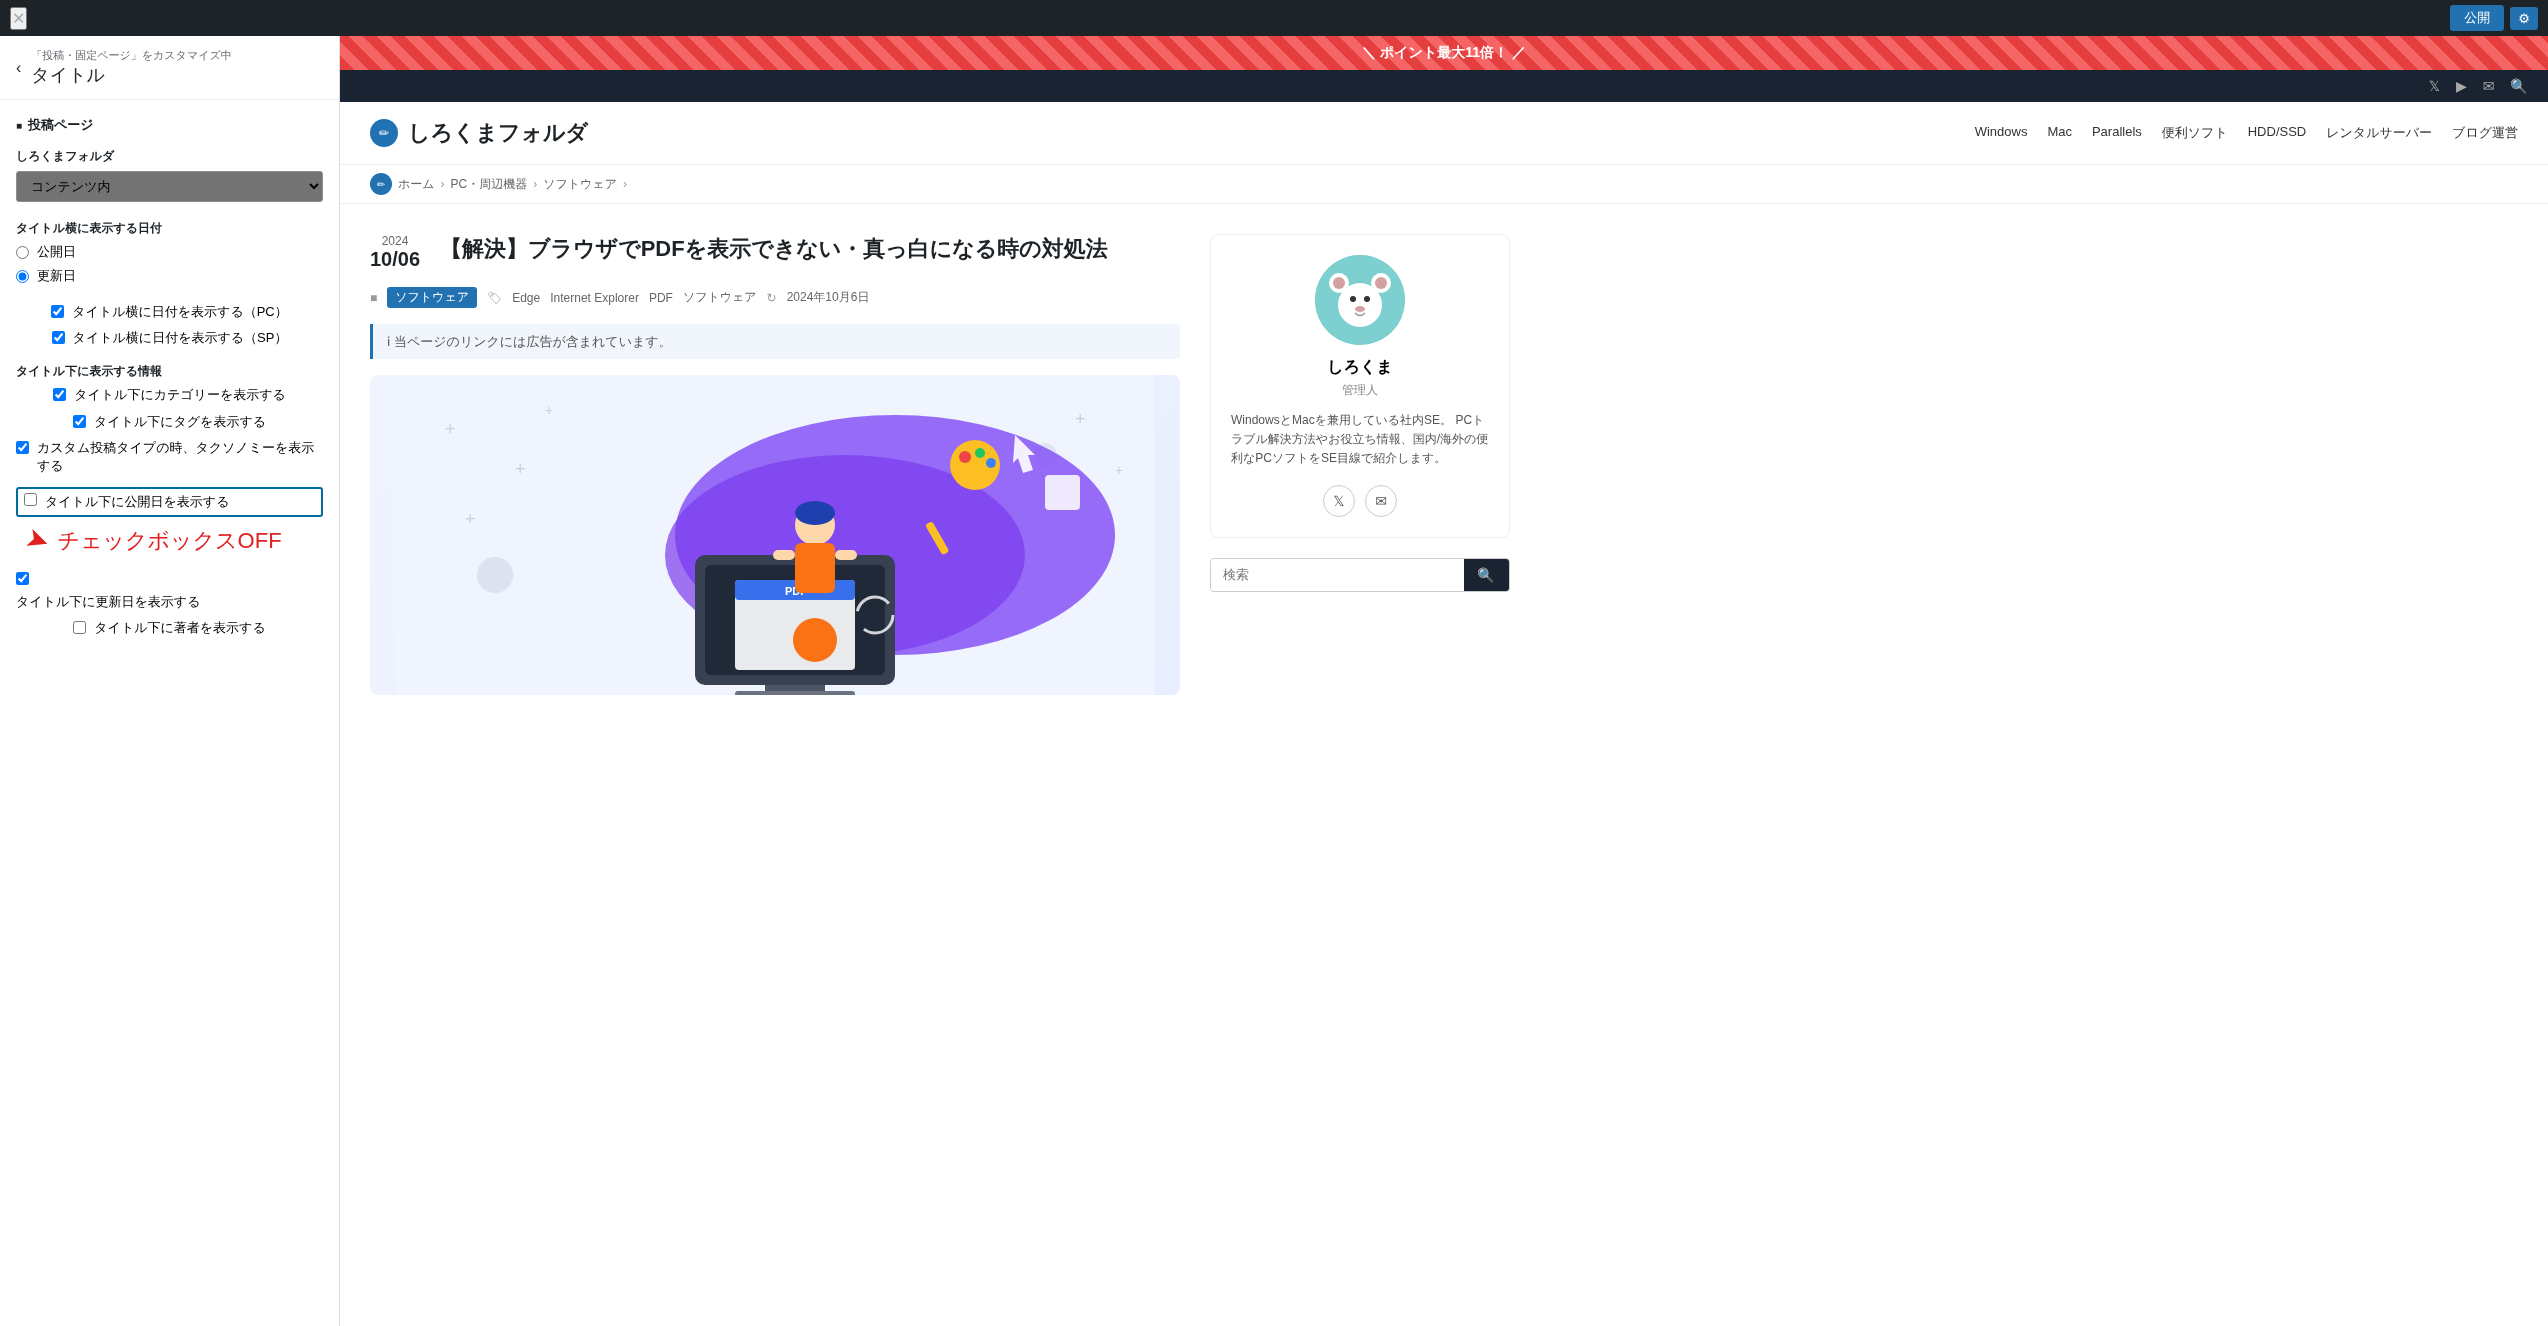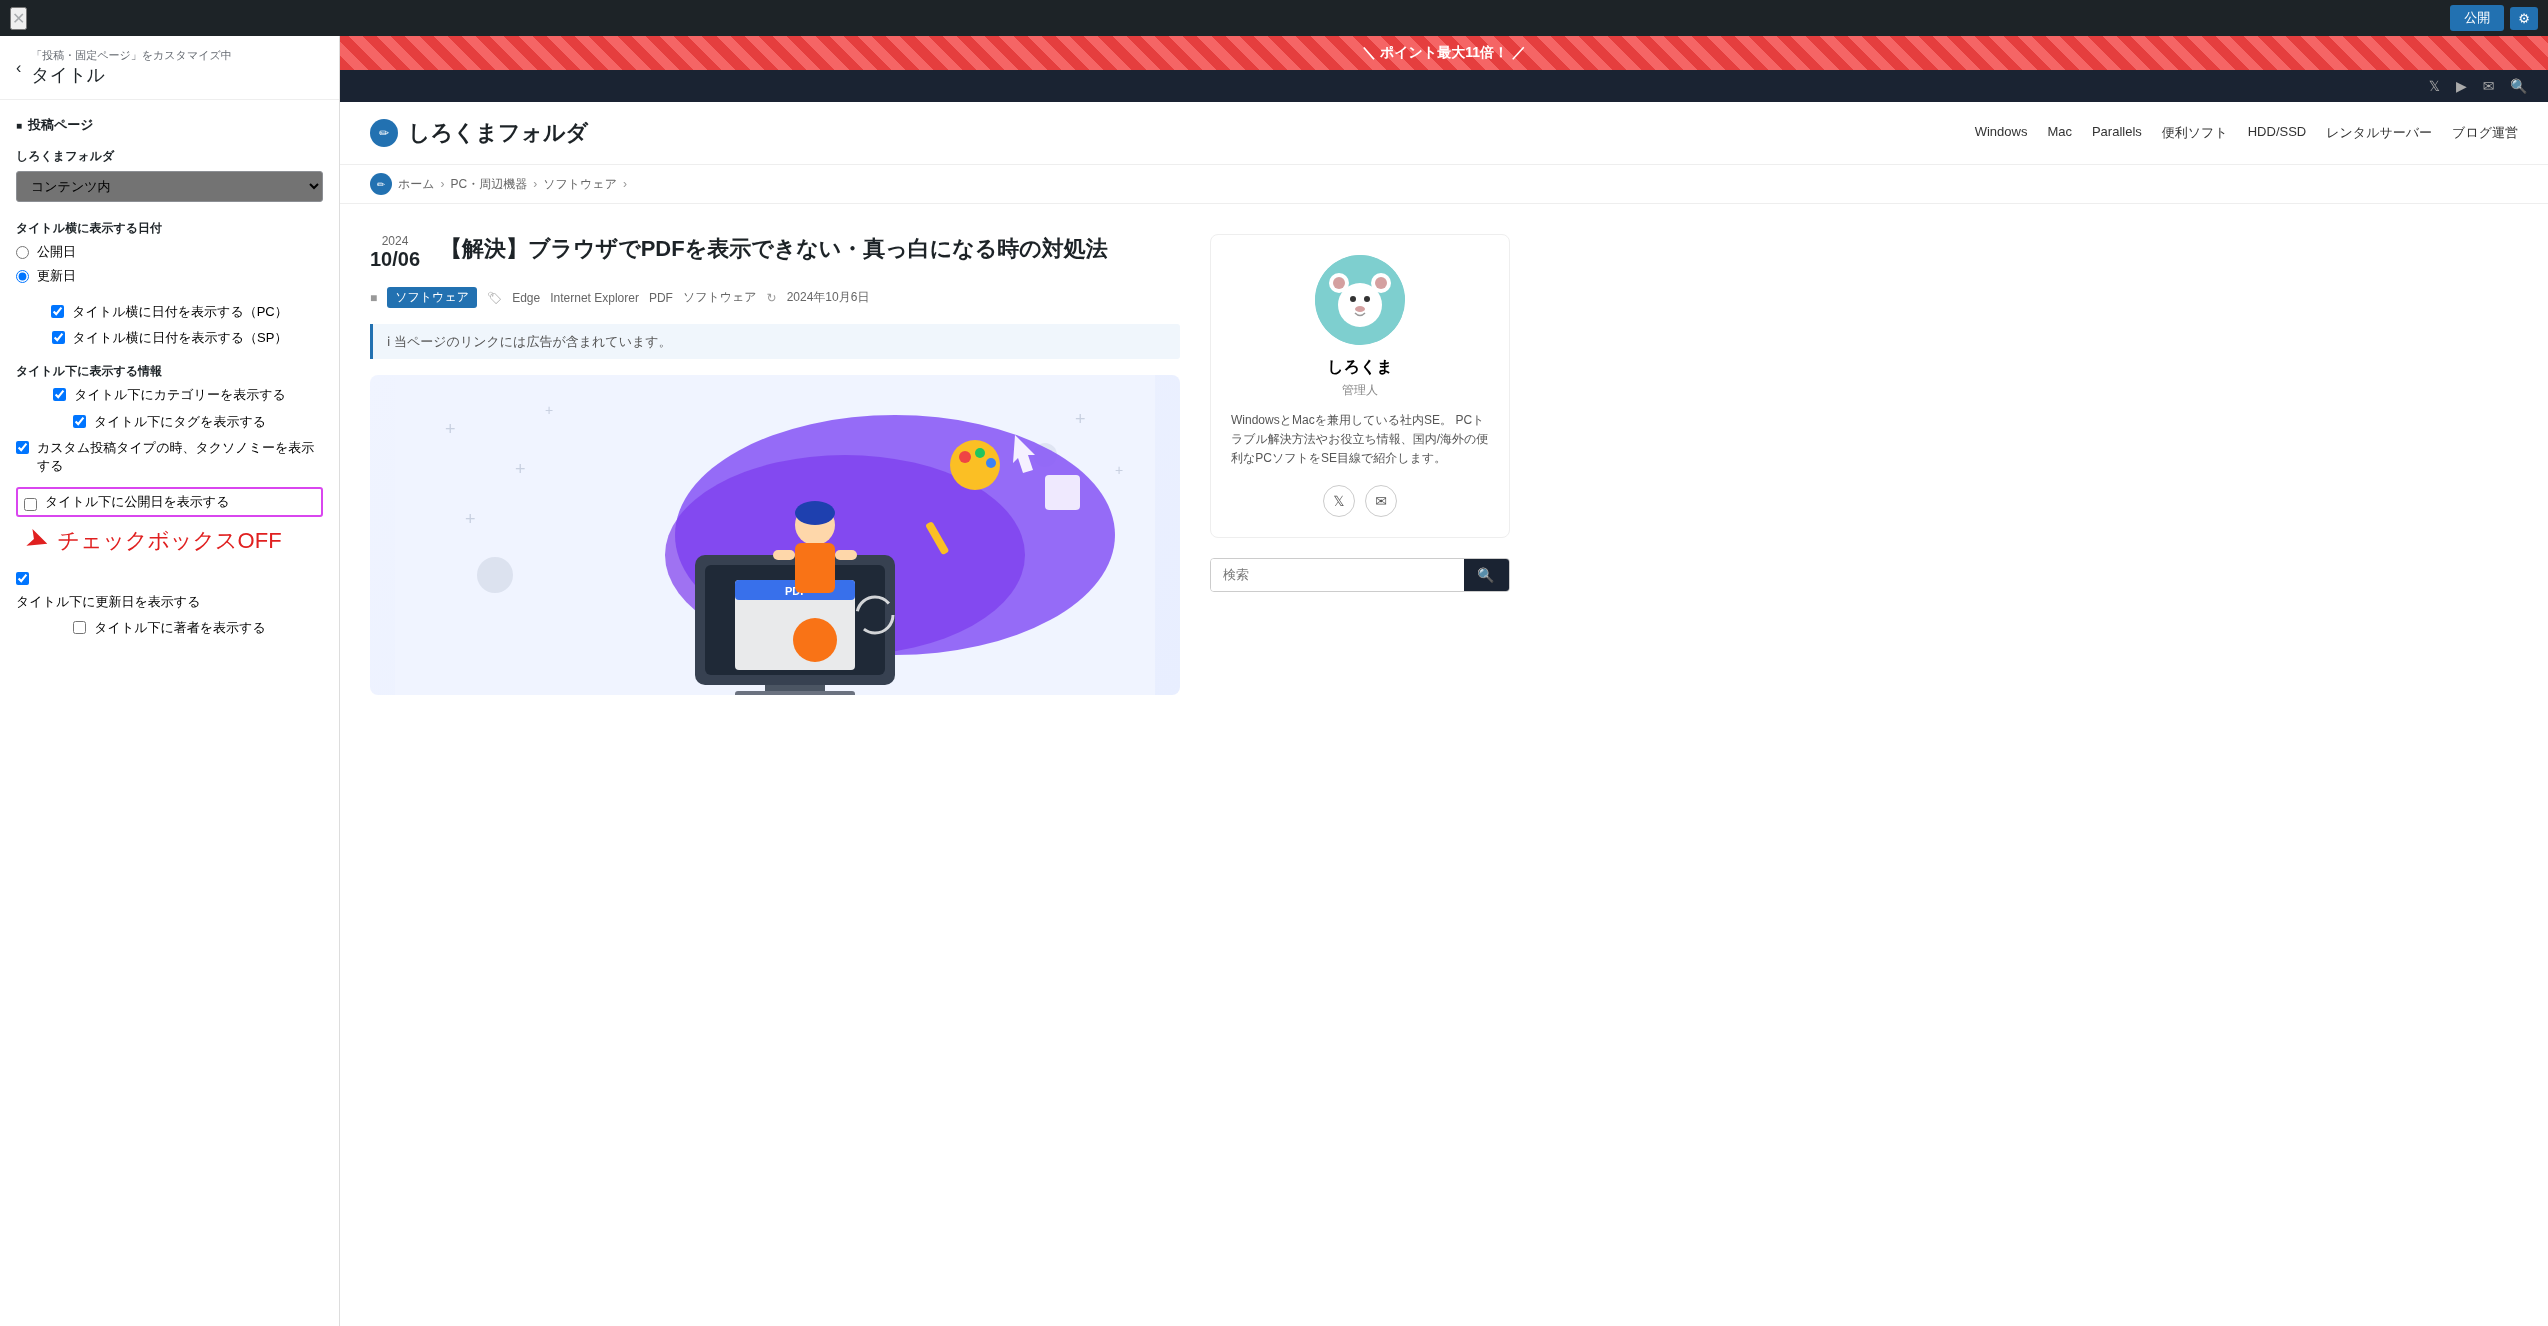--- a/index.html
+++ b/index.html
@@ -147,25 +147,25 @@
       gap: 8px;
       font-size: 13px;
       line-height: 1.4;
       justify-content: center;
     }
     .checkbox-item input[type="checkbox"] {
       margin: 2px 0 0;
       flex-shrink: 0;
     }
     .checkbox-highlight {
-      border: 2px solid #d946ef;
+      border: 2px solid #0369a1;
       border-radius: 3px;
       padding: 4px 6px;
       display: flex;
-      align-items: flex-end;
+      align-items: flex-start;
       gap: 8px;
       font-size: 13px;
     }
     .checkbox-highlight input[type="checkbox"] {
       margin: 0;
     }
     .arrow-annotation {
       display: flex;
       align-items: flex-end;
       gap: 8px;

